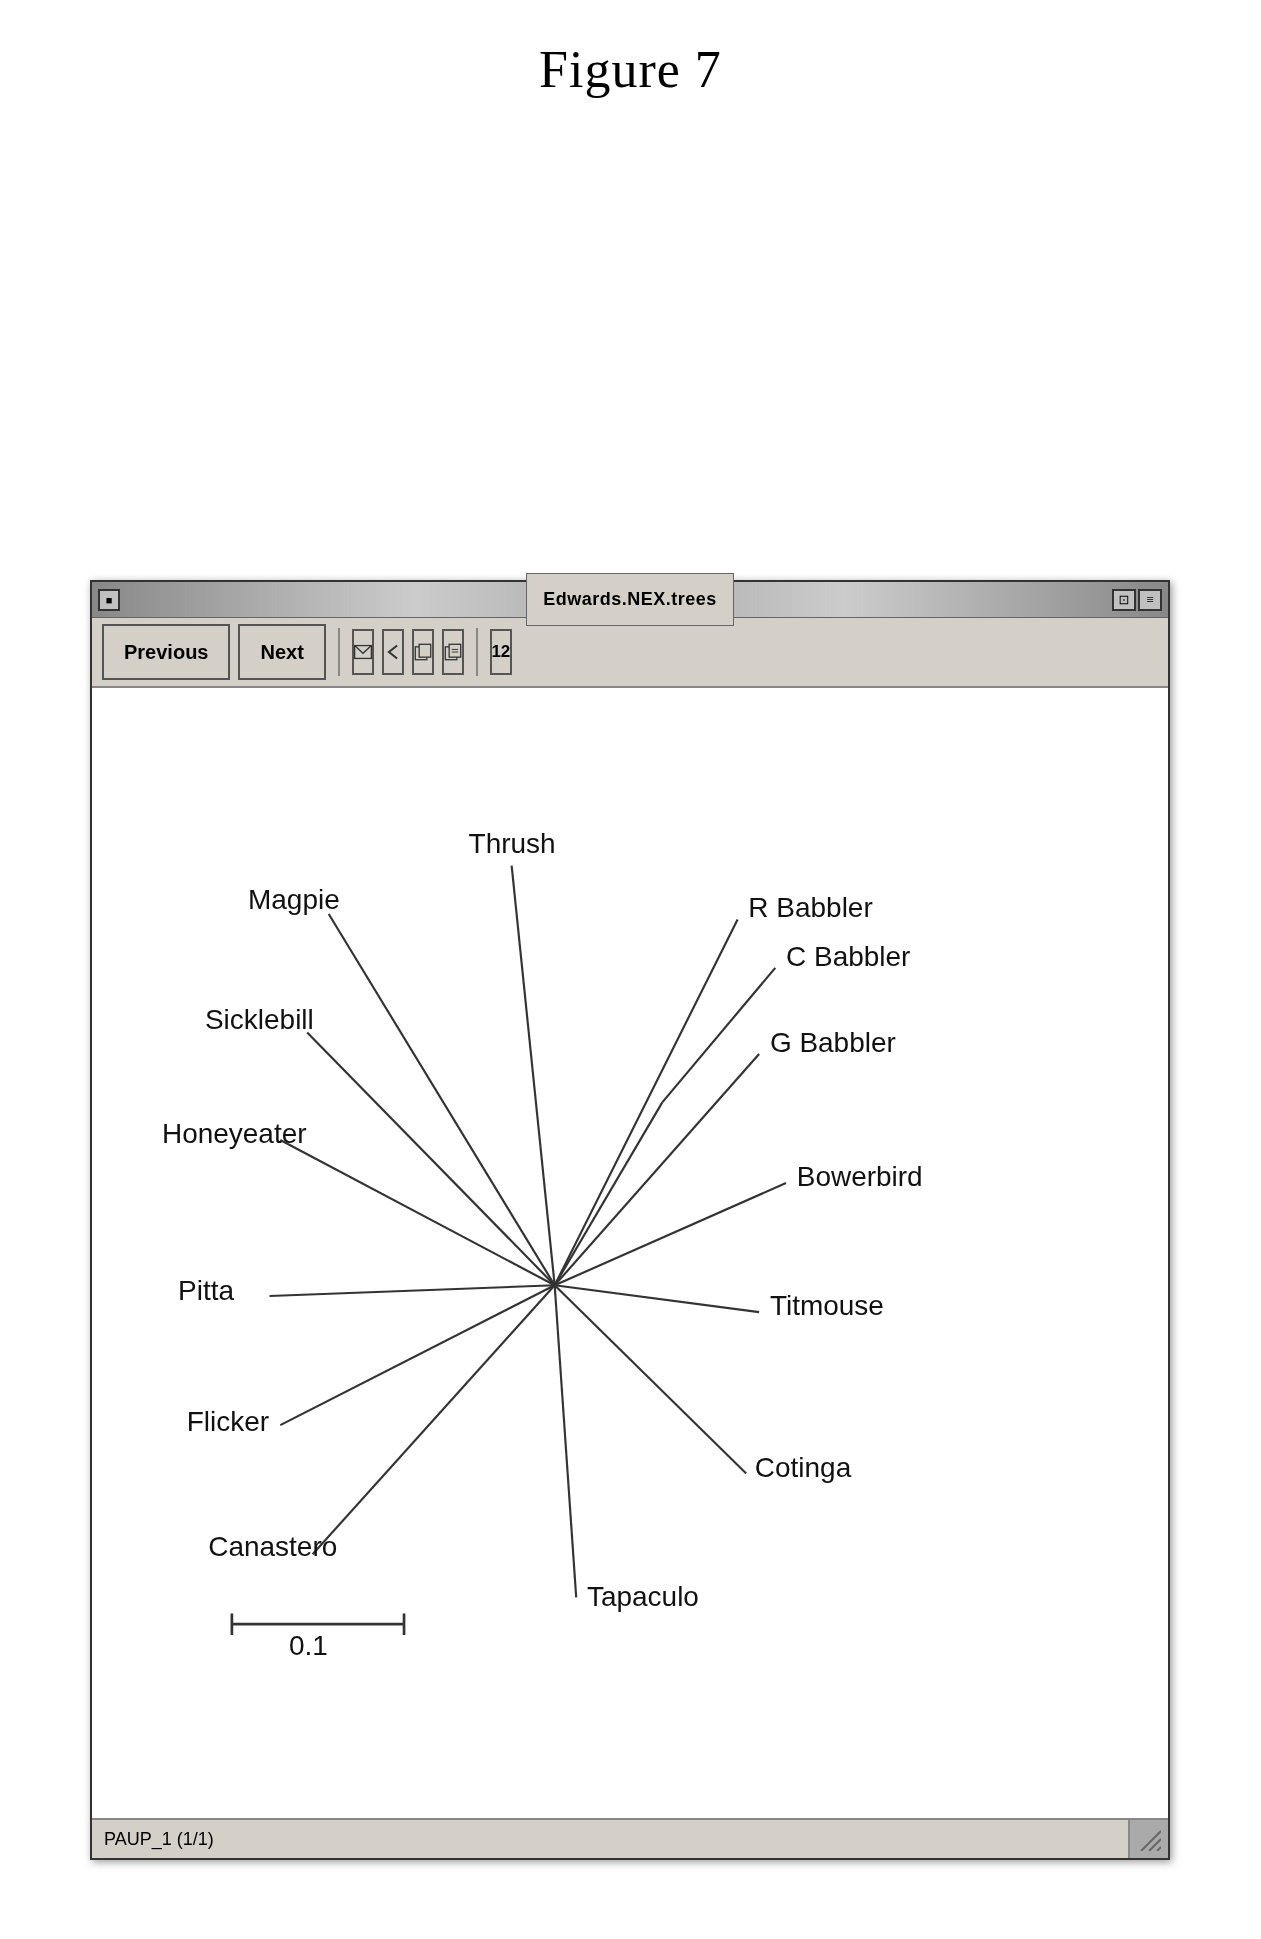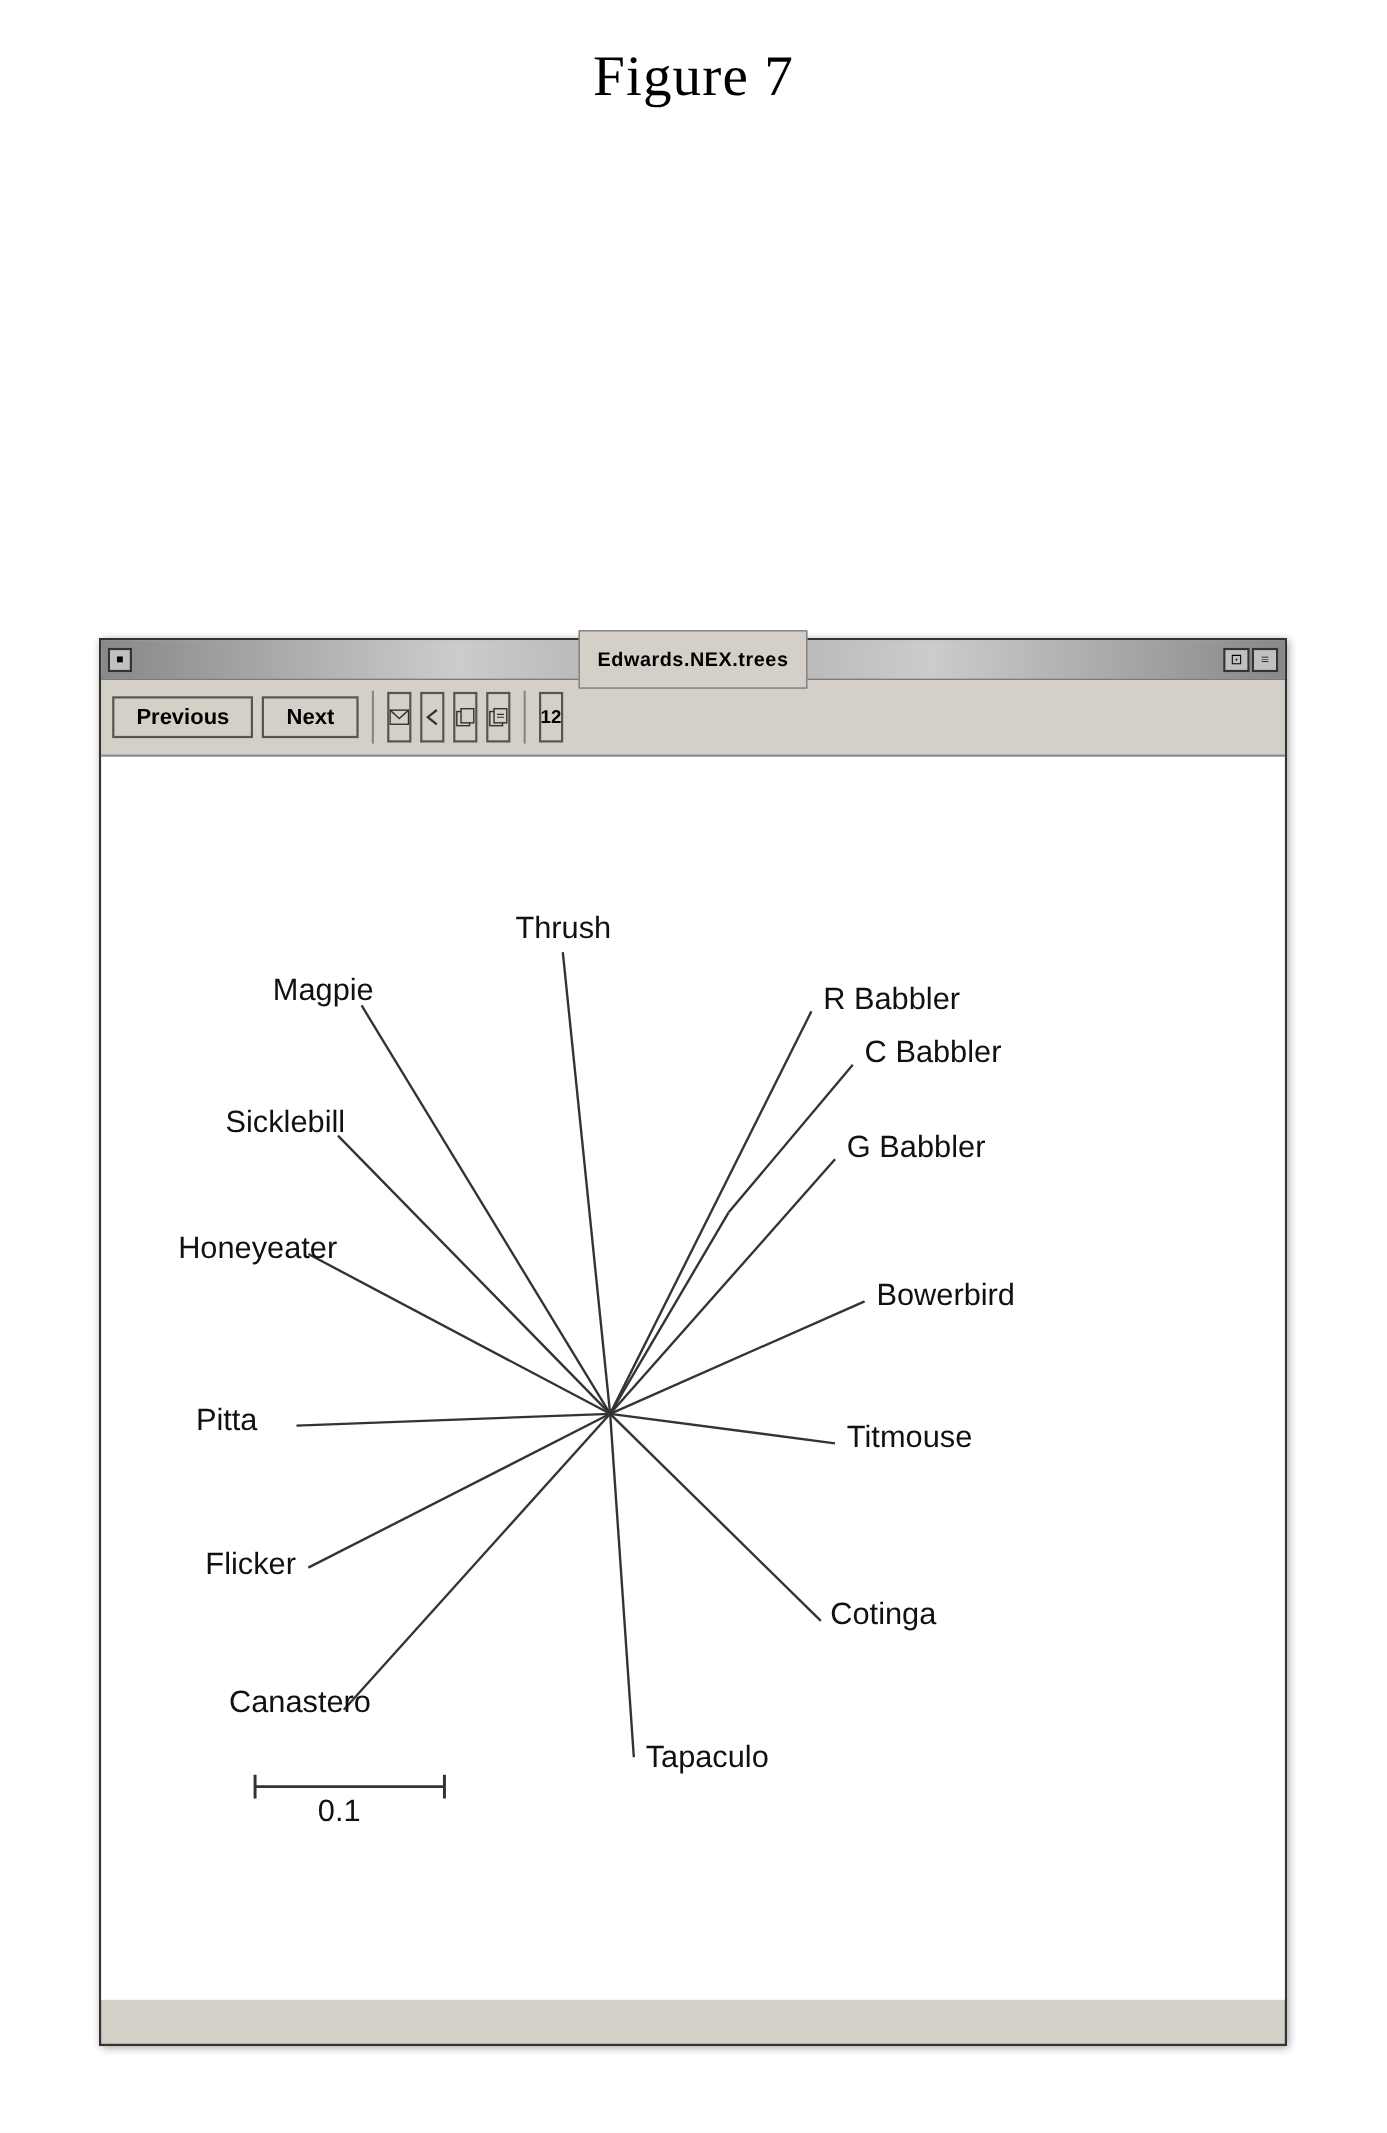--- a/index.html
+++ b/index.html
@@ -89,21 +89,21 @@
       height: 70px;
       background: #d4d0c8;
       border-bottom: 2px solid #888;
       display: flex;
       align-items: center;
       padding: 6px 10px;
       gap: 8px;
     }
 
     .toolbar-btn {
-      height: 38px;
+      height: 56px;
       padding: 16px 20px;
       background: #d4d0c8;
       border: 2px solid #555;
       font-size: 20px;
       font-family: sans-serif;
       font-weight: bold;
       cursor: pointer;
       display: flex;
       align-items: center;
       justify-content: center;
@@ -275,14 +275,24 @@
       <text x="80" y="494" font-family="sans-serif" font-size="26" fill="#111">Pitta</text>
       <text x="630" y="508" font-family="sans-serif" font-size="26" fill="#111">Titmouse</text>
       <text x="88" y="615" font-family="sans-serif" font-size="26" fill="#111">Flicker</text>
       <text x="616" y="658" font-family="sans-serif" font-size="26" fill="#111">Cotinga</text>
       <text x="108" y="732" font-family="sans-serif" font-size="26" fill="#111">Canastero</text>
       <text x="460" y="778" font-family="sans-serif" font-size="26" fill="#111">Tapaculo</text>
       <text x="183" y="824" font-family="sans-serif" font-size="26" fill="#111">0.1</text>
     </svg>
   </div>
 
+  <div class="status-bar">
+    <span>PAUP_1  (1/1)</span>
+    <div class="status-bar-resize">
+      <svg width="24" height="24" viewBox="0 0 24 24">
+        <line x1="24" y1="4" x2="4" y2="24" stroke="#666" stroke-width="2"></line>
+        <line x1="24" y1="12" x2="12" y2="24" stroke="#666" stroke-width="2"></line>
+        <line x1="24" y1="20" x2="20" y2="24" stroke="#666" stroke-width="2"></line>
+      </svg>
+    </div>
+  </div>
 
 </div>
 
 </body></html>

